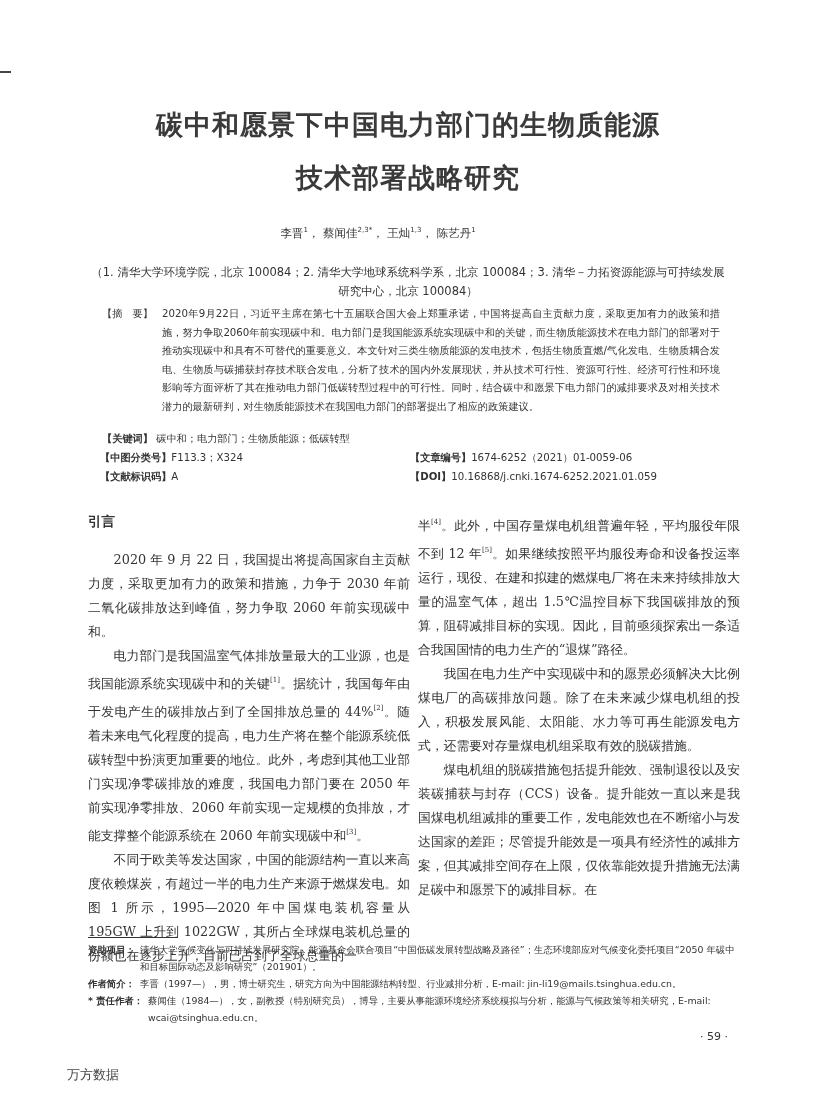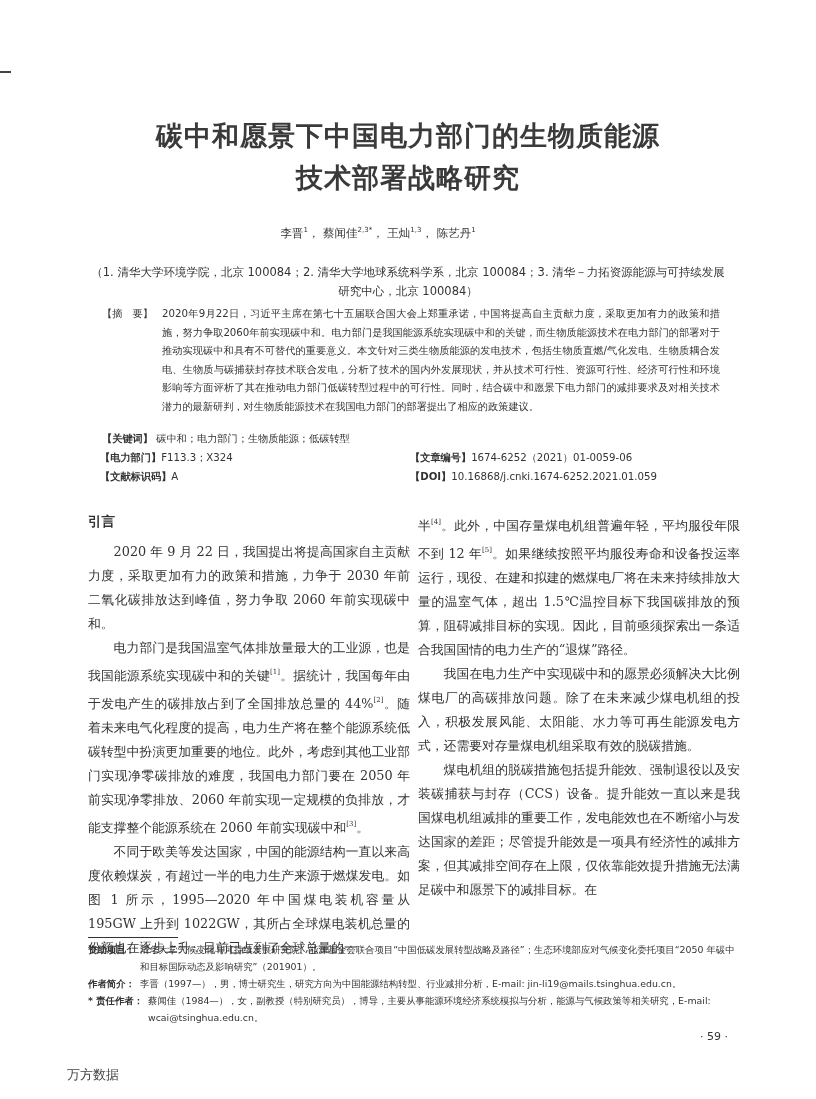--- a/index.html
+++ b/index.html
@@ -2,21 +2,21 @@
 <html><head>
   <meta charset="utf-8">
   <style>
     * { margin: 0; padding: 0; box-sizing: border-box; }
     html, body { width: 816px; height: 1099px; background: #ffffff; overflow: hidden; }
     body { position: relative; font-family: "DejaVu Sans", "Liberation Sans", sans-serif; color: #333; }
 
     .corner-mark { position: absolute; left: 0; top: 71px; width: 11px; height: 2px; background: #444; }
 
     .title { position: absolute; left: 0; width: 816px; text-align: center; font-weight: bold; color: #3a3a3a; font-size: 27px; letter-spacing: 1px; }
-    .title.l1 { top: 118px; }
+    .title.l1 { top: 107px; }
     .title.l2 { top: 160px; }
 
     .authors { position: absolute; top: 226px; left: 0; width: 756px; text-align: center; font-size: 11.5px; color: #333; }
     .authors sup { font-size: 7px; vertical-align: 5px; }
 
     .affil { position: absolute; top: 263px; left: 90px; width: 636px; text-align: center; font-size: 11.5px; line-height: 19px; color: #333; }
 
     .abstract { position: absolute; top: 305px; left: 102px; width: 618px; font-size: 10.2px; line-height: 18.6px; color: #333; }
     .abstract .lbl { position: absolute; left: 0; top: 0; font-weight: normal; white-space: pre; }
     .abstract .txt { margin-left: 60px; text-align: justify; }
@@ -24,21 +24,21 @@
     .meta-row { position: absolute; font-size: 10.2px; color: #333; white-space: nowrap; }
     .meta-row b { font-weight: bold; }
 
     .col { position: absolute; width: 322px; font-family: "DejaVu Serif", "Liberation Serif", serif; font-size: 12.8px; line-height: 24px; color: #333; text-align: justify; }
     .col.left { left: 88px; top: 510px; }
     .col.right { left: 418px; top: 510px; }
     .col p { text-indent: 2em; }
     .col p.noindent { text-indent: 0; }
     .col sup { font-size: 7px; vertical-align: 6px; }
     .sec-heading { font-family: "DejaVu Sans", "Liberation Sans", sans-serif; font-weight: bold; font-size: 13.5px; line-height: 22px; color: #333; text-indent: 0 !important; }
-    .sec-heading.intro { margin-bottom: 8px; }
+    .sec-heading.intro { margin-bottom: 16px; }
     .sec-heading.s1 { margin-top: 8px; margin-bottom: 8px; }
 
     .footnote-rule { position: absolute; left: 88px; top: 937px; width: 90px; height: 1px; background: #333; }
     .footnotes { position: absolute; left: 88px; top: 941px; width: 650px; font-size: 9.4px; line-height: 17px; color: #333; }
     .fn { position: relative; padding-left: 52px; }
     .fn .fn-lbl { position: absolute; left: 0; top: 0; font-weight: bold; }
     .fn.corr { padding-left: 60px; }
 
     .page-num { position: absolute; left: 700px; top: 1030px; font-size: 11px; color: #333; }
     .watermark { position: absolute; left: 67px; top: 1066px; font-family: "DejaVu Serif", "Liberation Serif", serif; font-size: 13px; color: #444; }
@@ -63,21 +63,21 @@
 <div class="abstract">
   <span class="lbl">【摘　要】</span>
   <div class="txt">2020年9月22日，习近平主席在第七十五届联合国大会上郑重承诺，中国将提高自主贡献力度，采取更加有力的政策和措施，努力争取2060年前实现碳中和。电力部门是我国能源系统实现碳中和的关键，而生物质能源技术在电力部门的部署对于推动实现碳中和具有不可替代的重要意义。本文针对三类生物质能源的发电技术，包括生物质直燃/气化发电、生物质耦合发电、生物质与碳捕获封存技术联合发电，分析了技术的国内外发展现状，并从技术可行性、资源可行性、经济可行性和环境影响等方面评析了其在推动电力部门低碳转型过程中的可行性。同时，结合碳中和愿景下电力部门的减排要求及对相关技术潜力的最新研判，对生物质能源技术在我国电力部门的部署提出了相应的政策建议。</div>
 </div>
 
 <div class="meta-row" style="left:102px; top:432px;">
   <b>【关键词】</b>
   <span>碳中和；电力部门；生物质能源；低碳转型</span>
 </div>
 <div class="meta-row" style="left:100px; top:451px;">
-  <b>【电力部门】</b><span>F113.3；X324</span>
+  <b>【中图分类号】</b><span>F113.3；X324</span>
 </div>
 <div class="meta-row" style="left:100px; top:470px;">
   <b>【文献标识码】</b><span>A</span>
 </div>
 <div class="meta-row" style="left:410px; top:451px;">
   <b>【文章编号】</b><span>1674-6252（2021）01-0059-06</span>
 </div>
 <div class="meta-row" style="left:410px; top:470px;">
   <b>【DOI】</b><span>10.16868/j.cnki.1674-6252.2021.01.059</span>
 </div>

